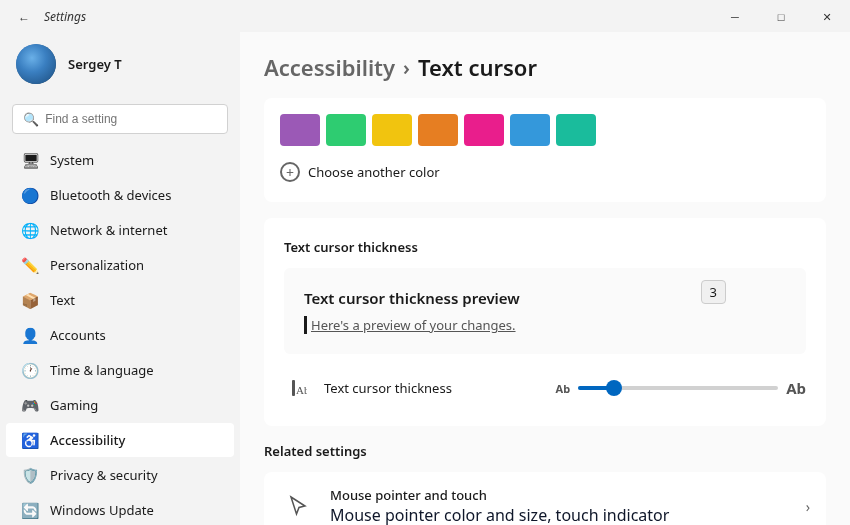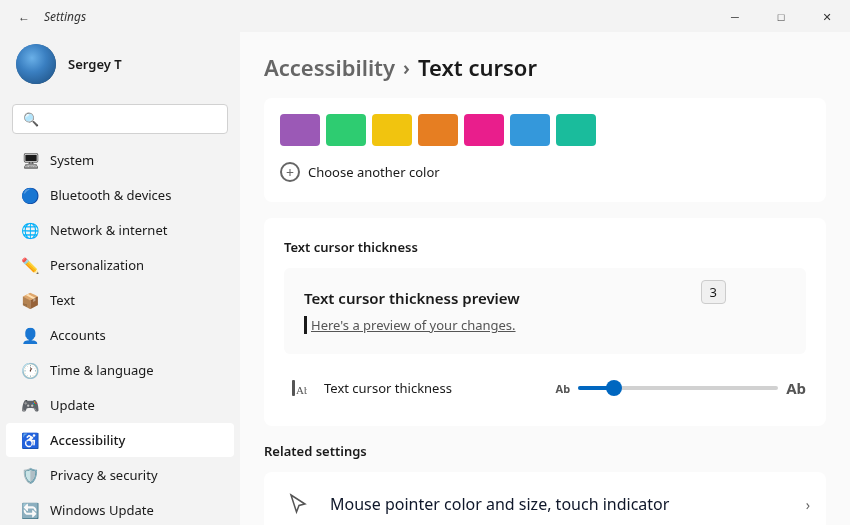--- a/index.html
+++ b/index.html
@@ -369,20 +369,21 @@
 
     <div class="user-section">
       <div class="user-avatar">
         <div class="user-avatar-inner"></div>
       </div>
       <span class="user-name">Sergey T</span>
     </div>
 
     <div class="search-box">
       <span class="search-icon-svg">🔍</span>
+      <input type="text" placeholder="Find a setting" style="">
     </div>
 
     <div id="nav-container">
         <div class="nav-item">
           <span class="nav-icon" style="font-size: 15px;">🖥</span>
           <span>System</span>
         </div>
         <div class="nav-item">
           <span class="nav-icon" style="font-size: 15px;">🔵</span>
           <span>Bluetooth &amp; devices</span>
@@ -402,21 +403,21 @@
         <div class="nav-item">
           <span class="nav-icon" style="font-size: 15px;">👤</span>
           <span>Accounts</span>
         </div>
         <div class="nav-item">
           <span class="nav-icon" style="font-size: 15px;">🕐</span>
           <span>Time &amp; language</span>
         </div>
         <div class="nav-item">
           <span class="nav-icon" style="font-size: 15px;">🎮</span>
-          <span>Update</span>
+          <span>Gaming</span>
         </div>
         <div class="nav-item active">
           <span class="nav-icon" style="font-size: 15px;">♿</span>
           <span>Accessibility</span>
         </div>
         <div class="nav-item">
           <span class="nav-icon" style="font-size: 15px;">🛡️</span>
           <span>Privacy &amp; security</span>
         </div>
         <div class="nav-item">
@@ -484,20 +485,21 @@
 
       <div class="related-section">
         <div class="section-title">Related settings</div>
         <div class="settings-item">
           <div class="settings-item-icon">
             <svg width="24" height="24" viewBox="0 0 24 24" fill="none">
               <path d="M5 3L19 12L13 13.5L10.5 20L5 3Z" stroke="#555" stroke-width="1.5" fill="none"></path>
             </svg>
           </div>
           <div class="settings-item-text">
+            <div class="settings-item-title">Mouse pointer and touch</div>
             <div class="settings-item-subtitle">Mouse pointer color and size, touch indicator</div>
           </div>
           <span class="settings-item-chevron">›</span>
         </div>
       </div>
 
     </div>
   </div>
 </div>
 

